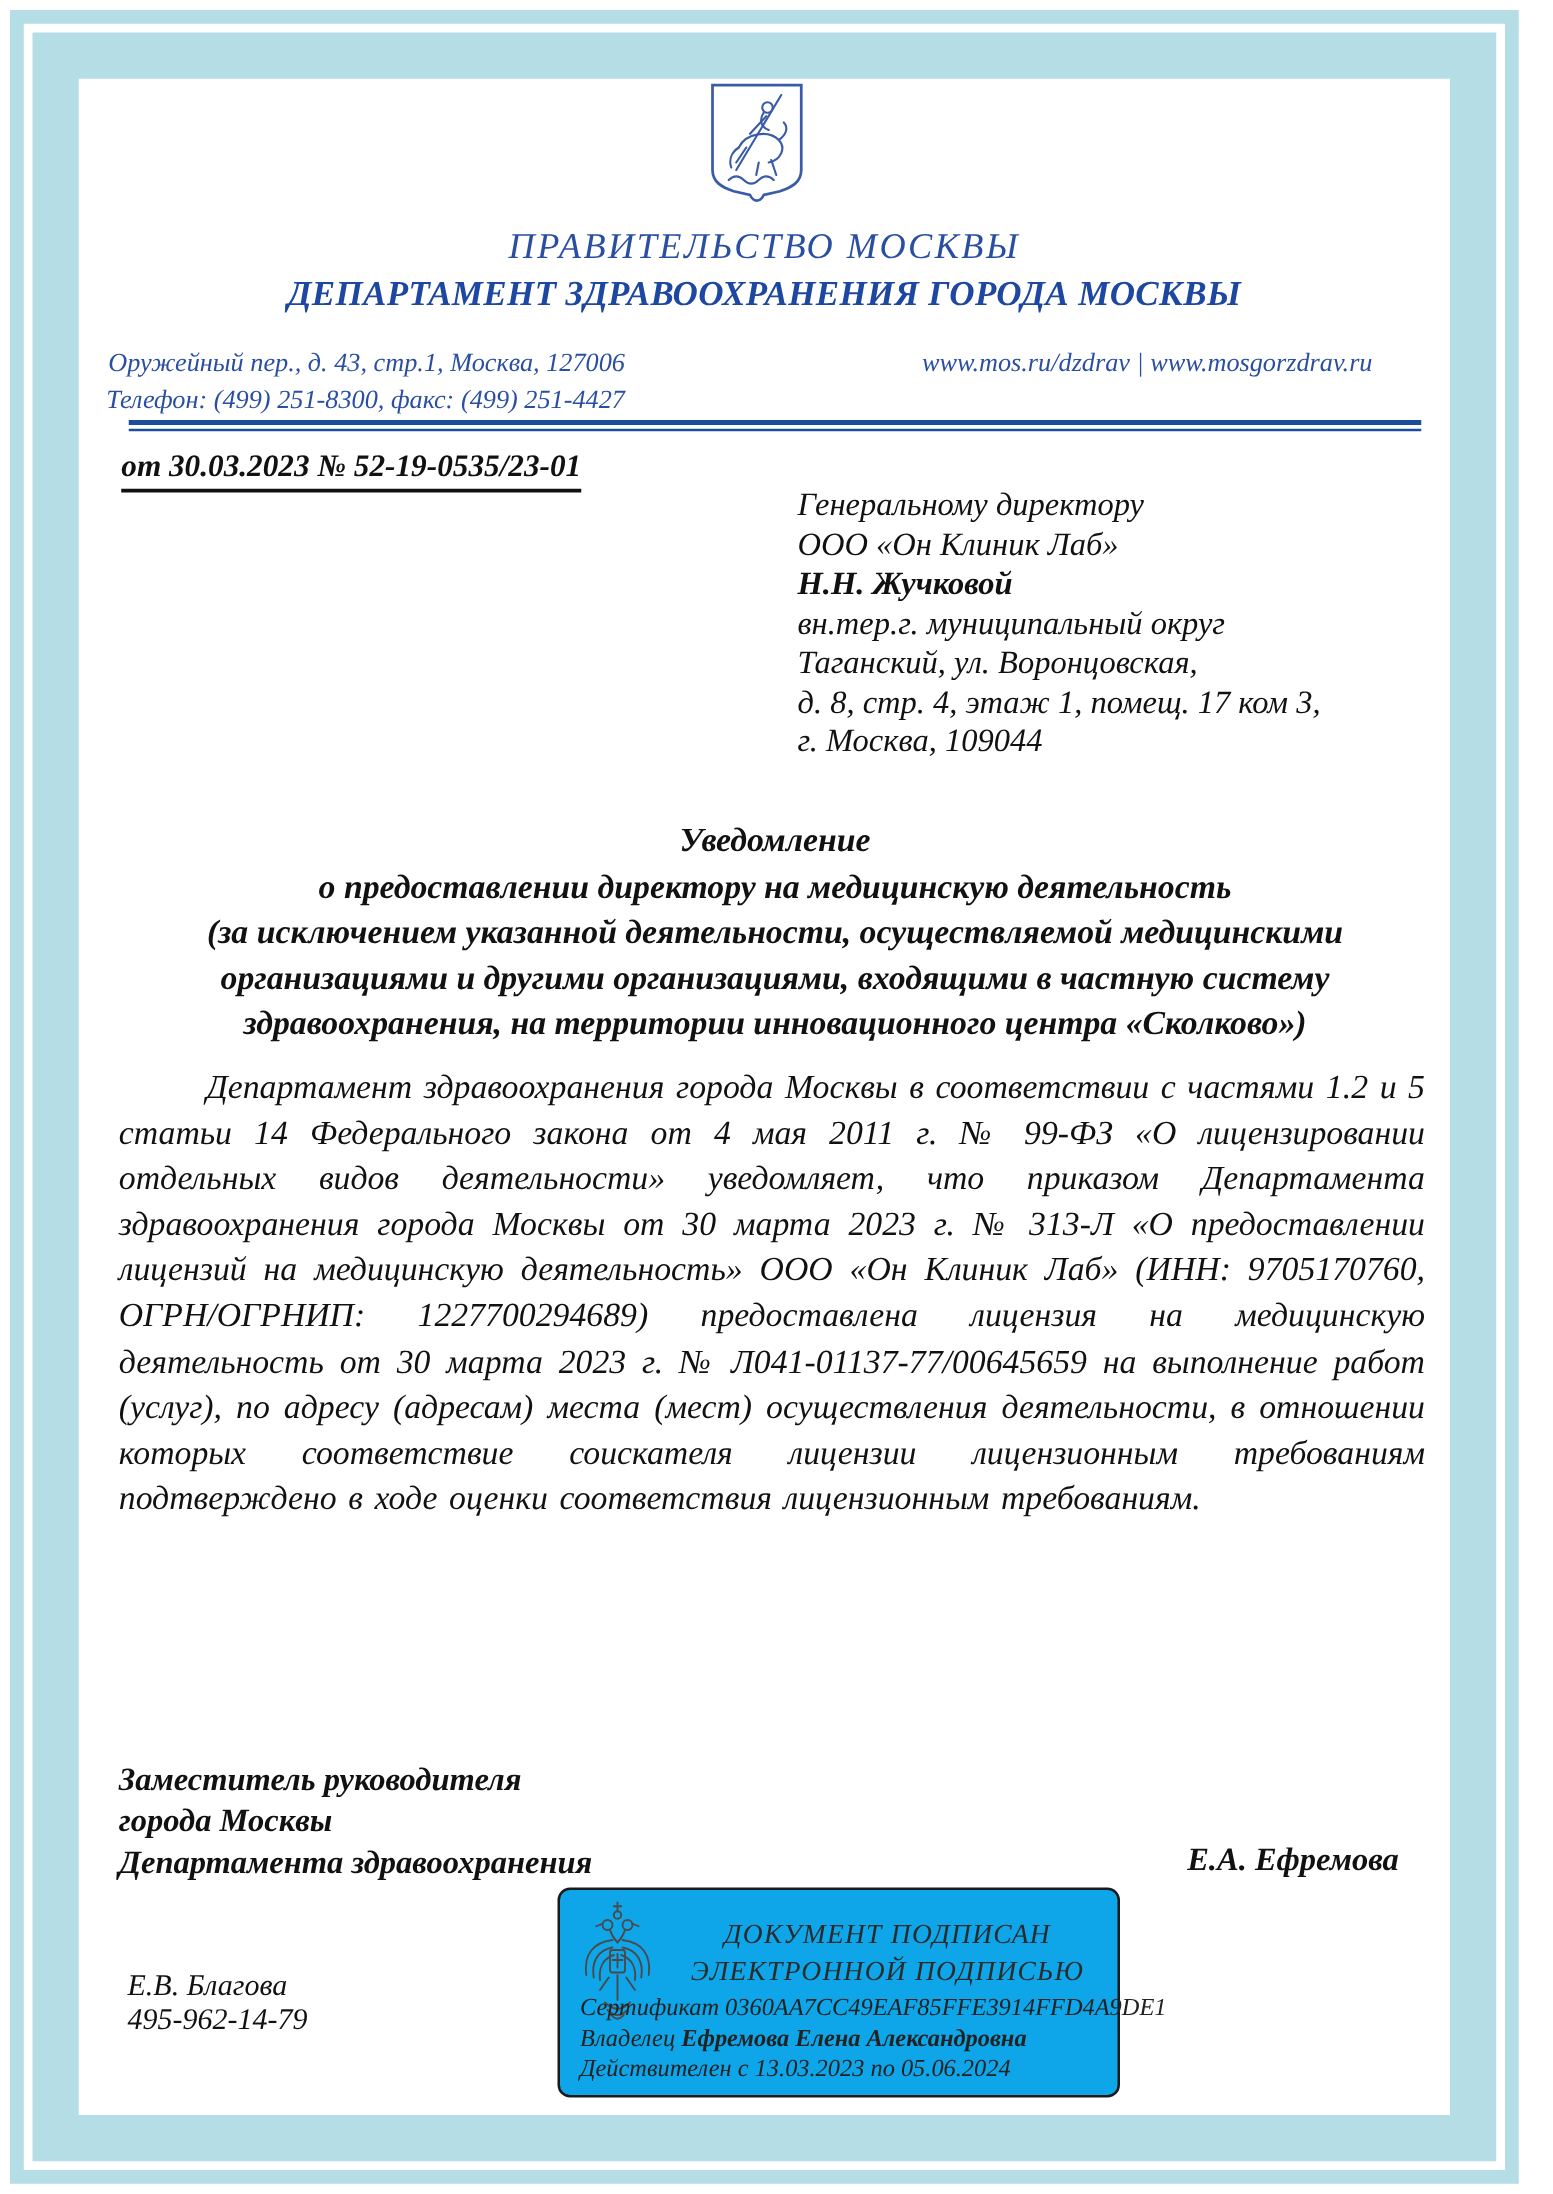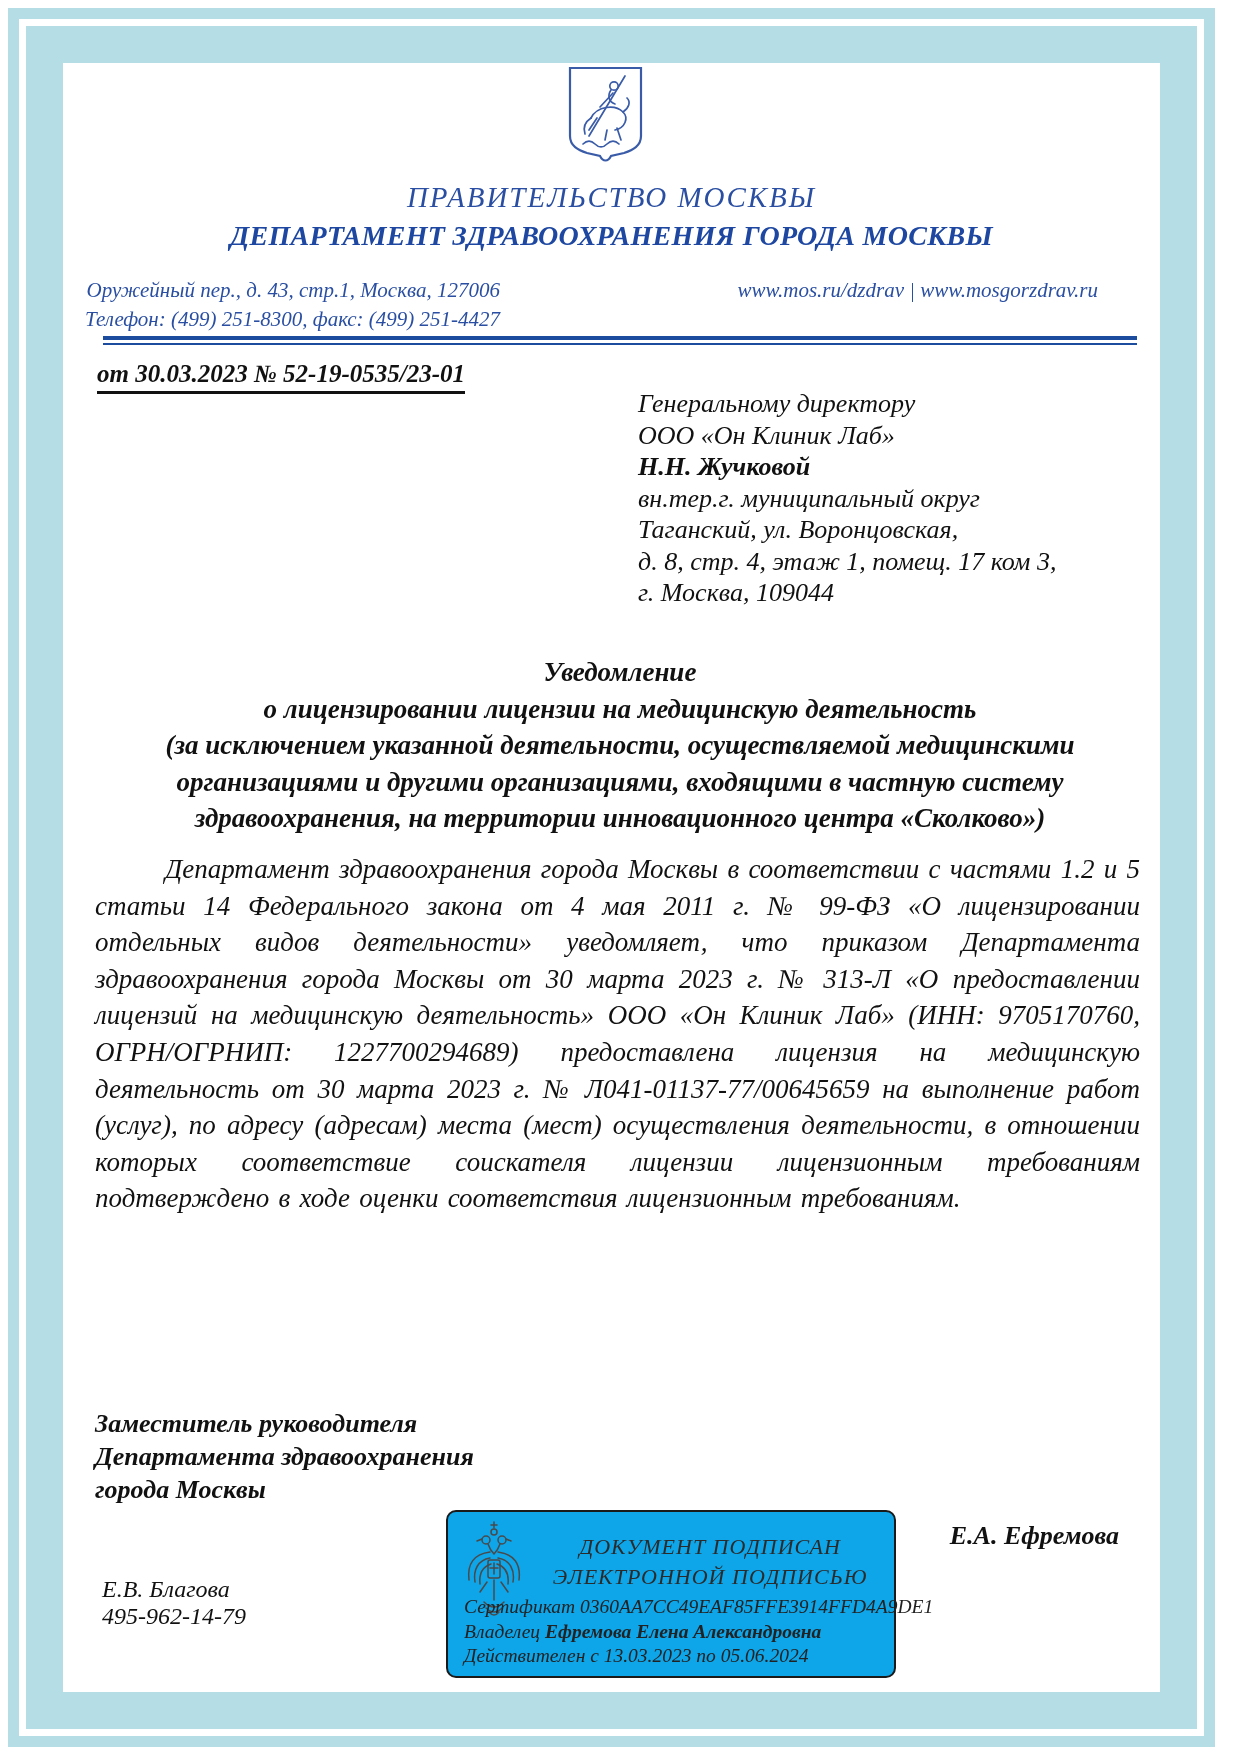--- a/index.html
+++ b/index.html
@@ -33,21 +33,21 @@
   .recipient .bold{font-weight:bold;}
 
   .doc-title{position:absolute;left:95px;width:1050px;top:654px;text-align:center;
              font-size:27px;font-weight:bold;line-height:36.5px;}
 
   .body-text{position:absolute;left:95px;width:1045px;top:851px;font-size:27px;
              line-height:36.6px;text-align:justify;word-spacing:2.5px;}
   .body-text p{margin:0;text-indent:70px;}
 
   .sig{position:absolute;left:95px;top:1407px;font-size:26px;font-weight:bold;line-height:33px;}
-  .sig-name{position:absolute;right:104px;top:1473px;font-size:26px;font-weight:bold;margin-top:48px;}
+  .sig-name{position:absolute;right:104px;top:1473px;font-size:26px;font-weight:bold;}
 
   .stamp{position:absolute;left:446px;top:1510px;width:408px;height:164px;
          border:2.5px solid #1a1a1a;border-radius:10px;background:#0ea5e9;color:#222;padding-left:38px;}
   .stamp-eagle{position:absolute;left:14px;top:8px;}
   .stamp-title{position:absolute;left:86px;right:8px;top:20px;text-align:center;
                font-size:22px;line-height:30px;letter-spacing:1px;color:#2b2b2b;}
   .stamp-line{position:absolute;left:16px;font-size:19.5px;white-space:nowrap;}
   .stamp-cert{top:84px;}
   .stamp-owner{top:109px;}
   .stamp-owner b{font-weight:bold;}
@@ -99,34 +99,34 @@
     <div>ООО «Он Клиник Лаб»</div>
     <div class="bold">Н.Н. Жучковой</div>
     <div>вн.тер.г. муниципальный округ</div>
     <div>Таганский, ул. Воронцовская,</div>
     <div>д. 8, стр. 4, этаж 1, помещ. 17 ком 3,</div>
     <div>г. Москва, 109044</div>
   </div>
 
   <div class="doc-title">
     <div>Уведомление</div>
-    <div>о лицензировании лицензии на медицинскую деятельность</div>
+    <div>о предоставлении директору на медицинскую деятельность</div>
     <div>(за исключением указанной деятельности, осуществляемой медицинскими</div>
     <div>организациями и другими организациями, входящими в частную систему</div>
     <div>здравоохранения, на территории инновационного центра «Сколково»)</div>
   </div>
 
   <div class="body-text">
     <p>Департамент здравоохранения города Москвы в соответствии с частями 1.2 и 5 статьи 14 Федерального закона от 4 мая 2011 г. № 99-ФЗ «О лицензировании отдельных видов деятельности» уведомляет, что приказом Департамента здравоохранения города Москвы от 30 марта 2023 г. № 313-Л «О предоставлении лицензий на медицинскую деятельность» ООО «Он Клиник Лаб» (ИНН: 9705170760, ОГРН/ОГРНИП: 1227700294689) предоставлена лицензия на медицинскую деятельность от 30 марта 2023 г. № Л041-01137-77/00645659 на выполнение работ (услуг), по адресу (адресам) места (мест) осуществления деятельности, в отношении которых соответствие соискателя лицензии лицензионным требованиям подтверждено в ходе оценки соответствия лицензионным требованиям.</p>
   </div>
 
   <div class="sig">
     <div>Заместитель руководителя</div>
+    <div>города Москвы</div>
     <div>Департамента здравоохранения</div>
-    <div>города Москвы</div>
   </div>
   <div class="sig-name">Е.А. Ефремова</div>
 
   <div class="stamp">
 
     <svg class="stamp-eagle" width="64" height="104" viewBox="0 0 64 104" fill="none" stroke="#4a4a4a" stroke-width="1.5" stroke-linecap="round">
       <path d="M32,2 V8 M29,5 H35"></path>
       <circle cx="32" cy="12" r="3"></circle>
       <circle cx="24" cy="20" r="4"></circle>
       <circle cx="40" cy="20" r="4"></circle>

